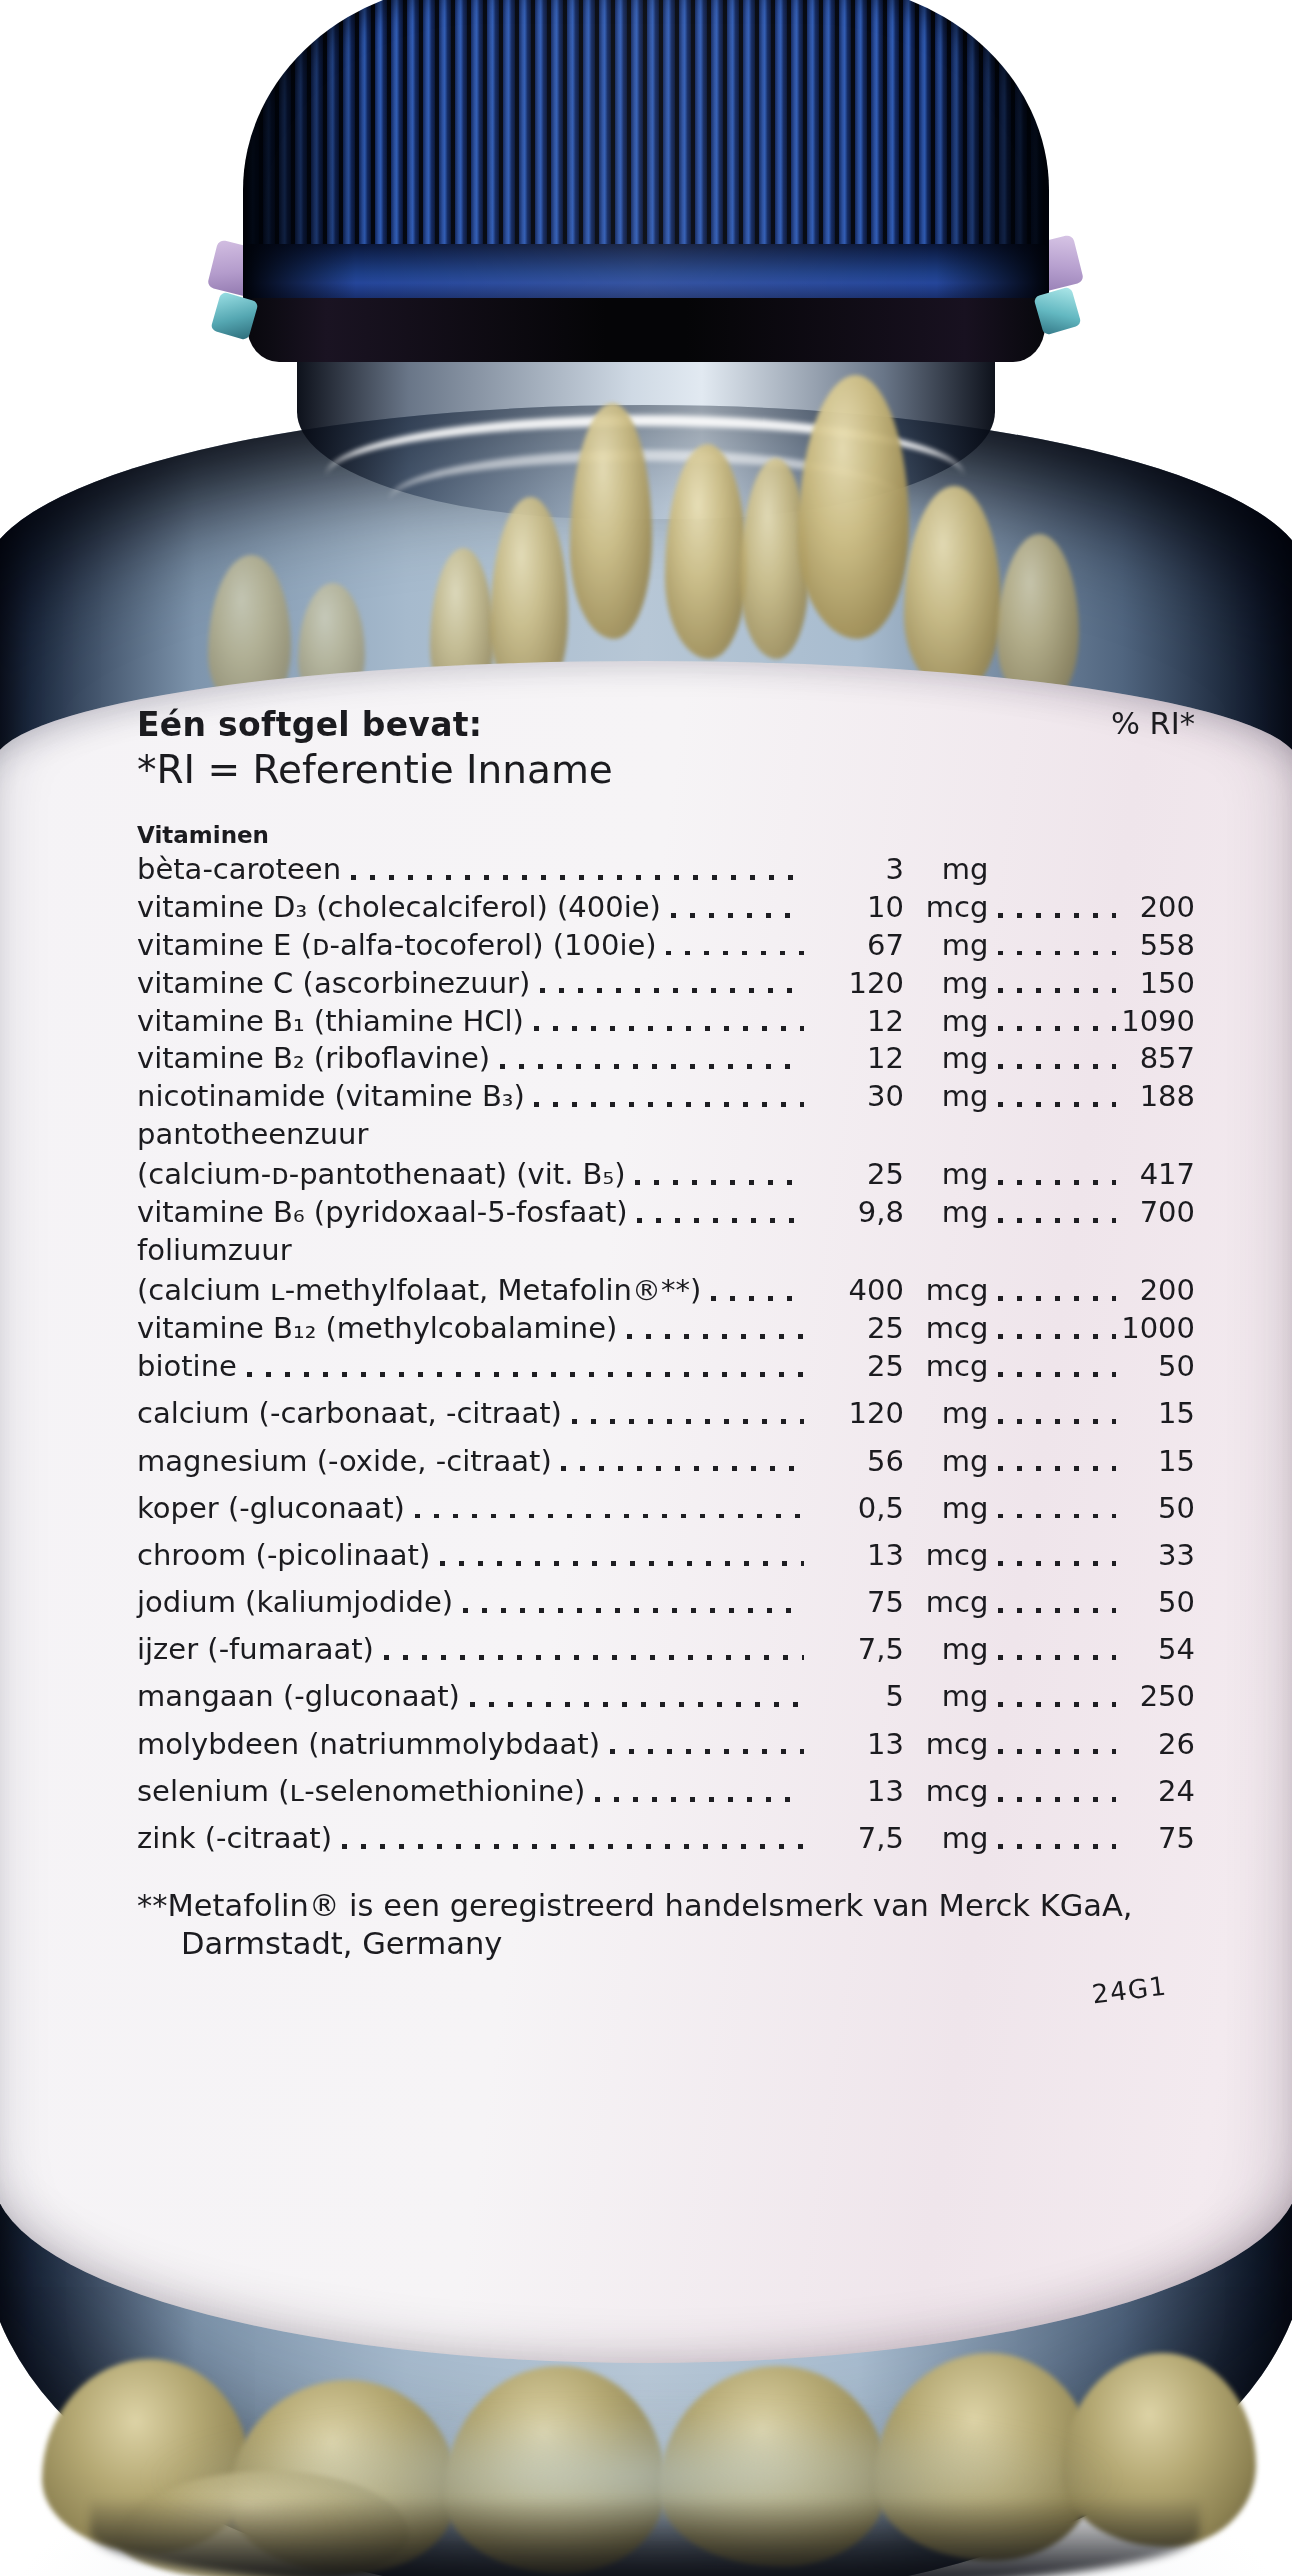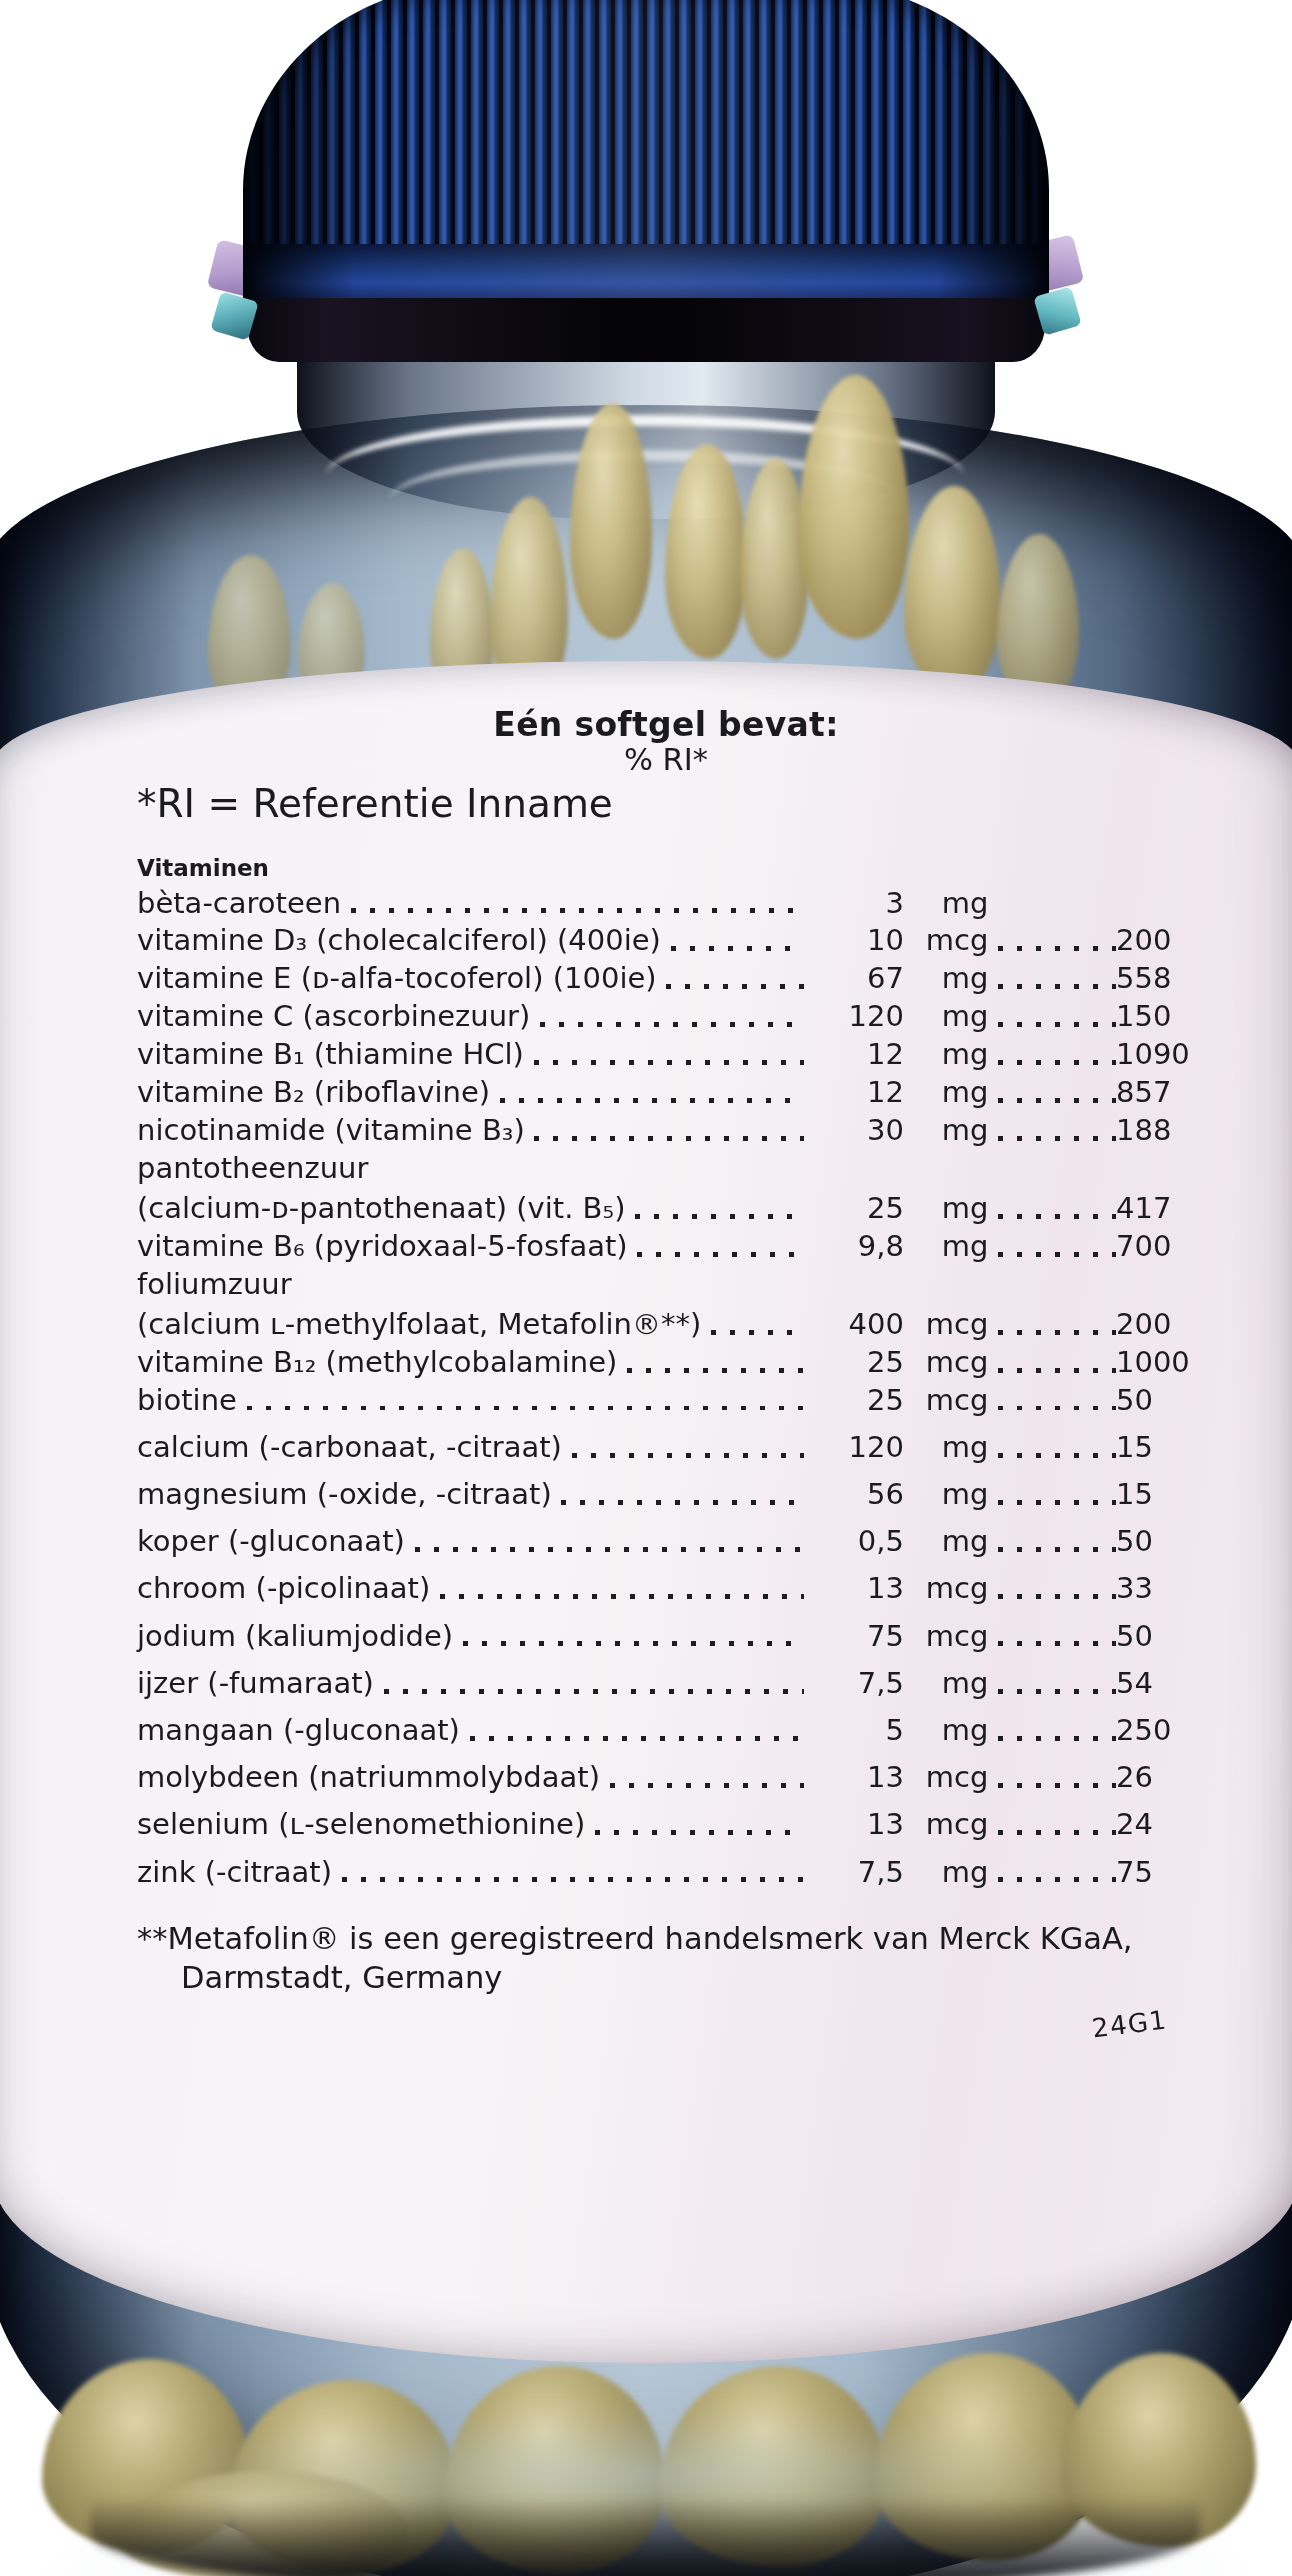--- a/index.html
+++ b/index.html
@@ -94,37 +94,37 @@
     position:absolute; left:-7px; top:661px; width:1306px; height:1702px; z-index:6;
     border-radius:653px 653px 653px 653px / 104px 104px 187px 187px;
     background:linear-gradient(98deg, #f5f3f6 0%, #f6f4f6 45%, #efe5eb 75%, #f3eaef 92%, #eee5eb 100%);
     box-shadow: inset 0 19.4px 35px -18px rgba(30,30,60,0.20),
                 inset 0 -30.5px 49px -28px rgba(50,30,50,0.25),
                 inset -49px 0 69px -49px rgba(60,40,60,0.30),
                 inset 42px 0 62px -49px rgba(30,30,60,0.22);
   }
   .label-inner{position:absolute; left:0; top:0; right:0; bottom:0;
     padding:46px 104px 0 144px; color:#1b1b1f; font-size:29px; line-height:1.1;}
-  .hdr-row{display:flex; justify-content:space-between; align-items:center;flex-direction:column;}
+  .hdr-row{display:flex; justify-content:space-between; align-items:flex-start;}
   .serving{font-weight:bold; font-size:33px; letter-spacing:0.3px;}
   .ri-col{font-size:30.5px;}
   .ri-note{margin-top:6px; font-size:39px;}
   .sec-title{font-weight:bold; font-size:23px; margin-top:30.5px;}
   .sec0 .n-row{margin-top:6px;}
   .sec1 .n-row{margin-top:15.3px;}
   .n-line{display:flex; align-items:flex-end;}
   .n-line1{margin-bottom:8.3px;}
   .nm{white-space:nowrap;}
   .leader{flex:1 1 auto; height:4.9px; margin:0 9.7px 6.2px 9.7px;
     background-image:repeating-linear-gradient(to right,#1e1e22 0 4.9px, transparent 4.9px 19px);}
   .leader2{flex:0 0 118px; margin-right:0;}
   .leader.hidden{visibility:hidden;}
   .amt{flex:0 0 90px; text-align:right;}
   .unit{flex:0 0 74px; padding-left:10.4px; text-align:right;}
-  .ri{flex:0 0 79px; }
+  .ri{flex:0 0 79px; text-align:right;}
   .tm-note{margin-top:32px; font-size:30.5px; line-height:1.26;}
   .tm-line2{padding-left:44px;}
   .lot{text-align:right; margin-top:12.5px; margin-right:28px; font-size:26px;}
   .lot span{display:inline-block; transform:rotate(-7deg); letter-spacing:1.4px;}
 </style>
 </head>
 <body>
 
 <div class="stage">
 

